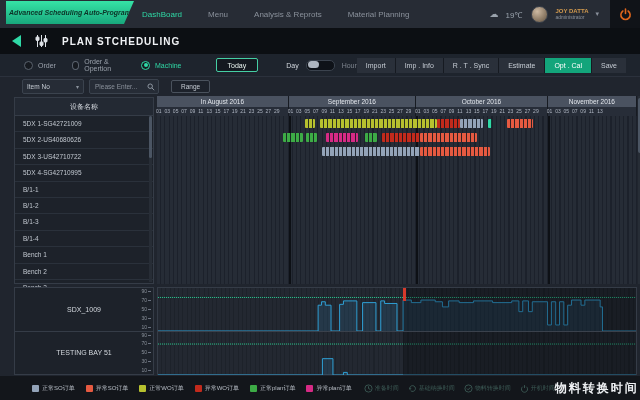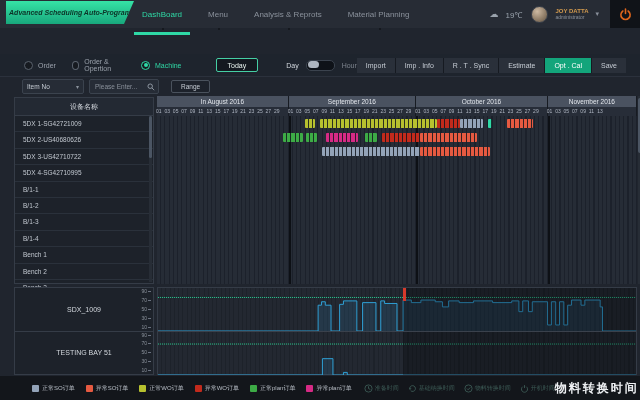--- a/index.html
+++ b/index.html
@@ -135,20 +135,34 @@
       <span class="chev">▾</span>
       <span class="power-btn">
         <svg width="13" height="13" viewBox="0 0 14 14">
           <path d="M4.2 3.2 A5 5 0 1 0 9.8 3.2" fill="none" stroke="#e0661c" stroke-width="1.7" stroke-linecap="round"></path>
           <line x1="7" y1="1" x2="7" y2="6" stroke="#e0661c" stroke-width="1.7" stroke-linecap="round"></line>
         </svg>
       </span>
     </div>
   </div>
 
+  <div class="titlebar">
+    <div class="back-arrow"></div>
+    <svg class="sliders" width="13" height="14" viewBox="0 0 13 14">
+      <g stroke="#dfe3e8" stroke-width="1" fill="#dfe3e8">
+        <line x1="2.5" y1="1" x2="2.5" y2="13"></line>
+          <rect x="1" y="3" width="3" height="3.4" rx="0.5"></rect>
+        <line x1="6.5" y1="1" x2="6.5" y2="13"></line>
+          <rect x="5" y="8" width="3" height="3.4" rx="0.5"></rect>
+        <line x1="10.5" y1="1" x2="10.5" y2="13"></line>
+          <rect x="9" y="4.5" width="3" height="3.4" rx="0.5"></rect>
+      </g>
+    </svg>
+    <div class="page-title">PLAN STCHEDULING</div>
+  </div>
 
   <div class="toolbar">
     <div class="radio-group" id="radios">
         <div class="radio">
           <span class="rdot"></span>
           <span class="rlabel">Order</span>
         </div>
         <div class="radio">
           <span class="rdot"></span>
           <span class="rlabel">Order &amp; Opertion</span>

